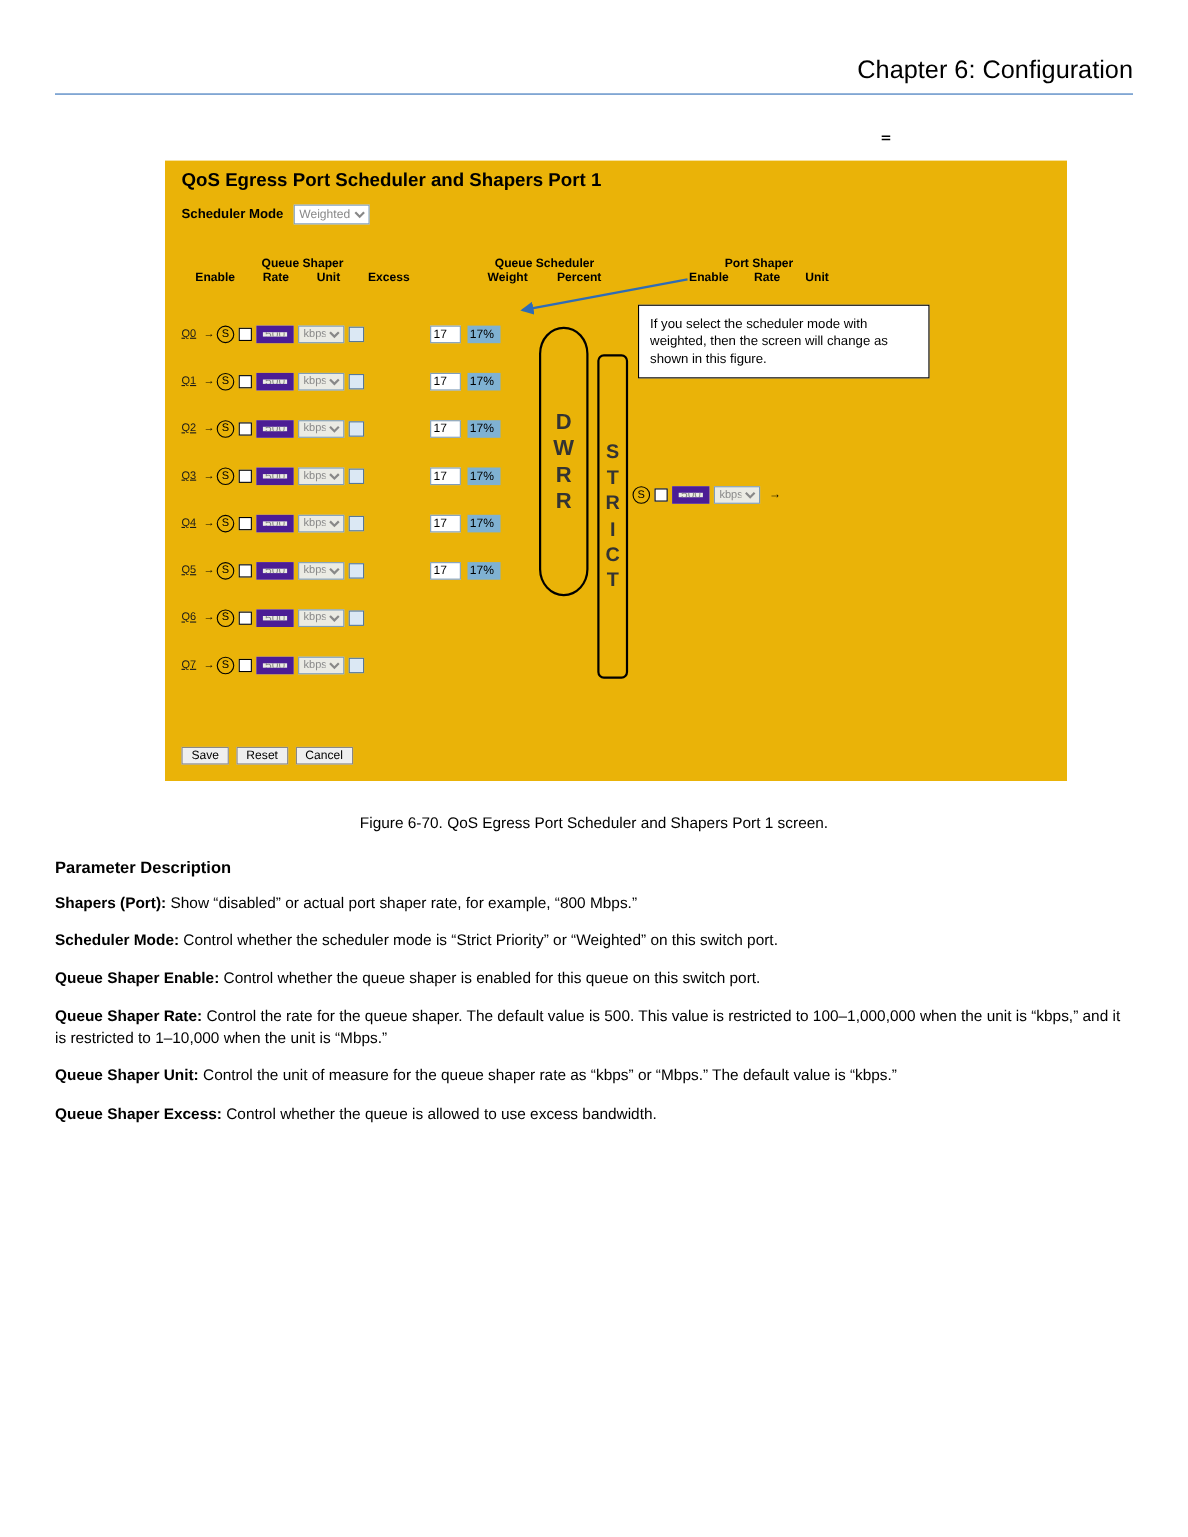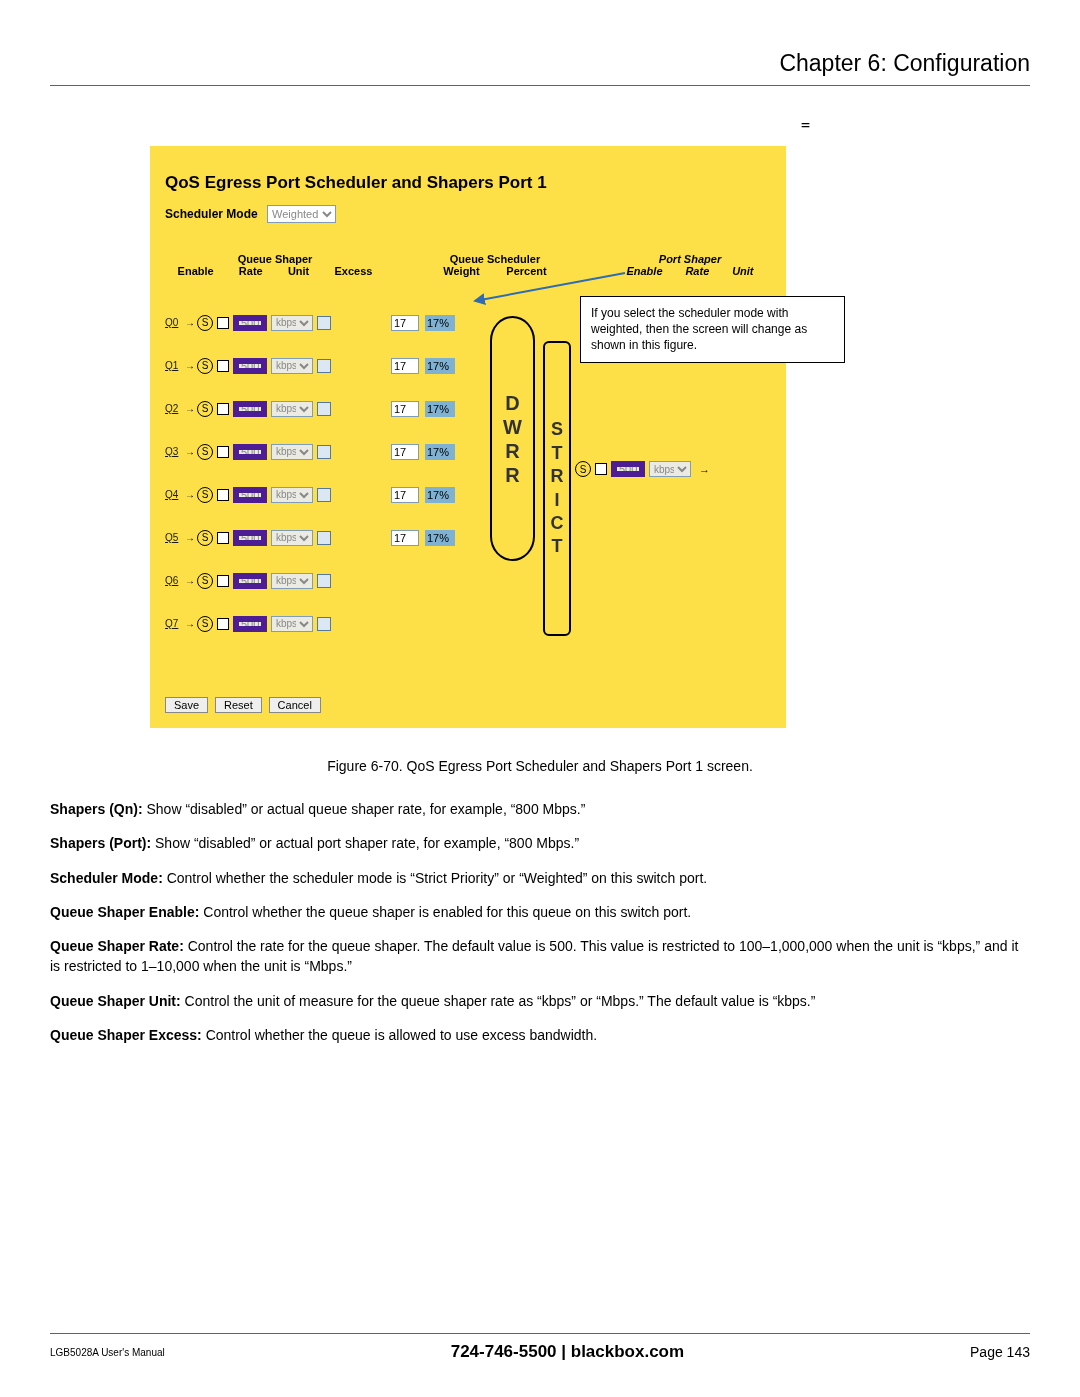--- a/index.html
+++ b/index.html
@@ -34,23 +34,23 @@
   }
   .equals {
     position: absolute;
     right: 220px;
     top: -30px;
     font-size: 15px;
     font-family: monospace;
   }
   
   .ui-panel {
-    width: 636px;
-    background: #fde047;
-    padding: 27px 15px 15px 15px;
+    width: 820px;
+    background: #eab308;
+    padding: 8px 15px 15px 15px;
     position: relative;
   }
   .ui-heading {
     font-family: Arial, sans-serif;
     font-size: 17px;
     font-weight: bold;
     color: #000;
     margin-bottom: 12px;
   }
   .mode-row {
@@ -72,21 +72,21 @@
     font-size: 11px;
     font-weight: bold;
     margin-bottom: 4px;
   }
   .col-headers .group {
     text-align: center;
   }
   .col-headers .sub { display:flex; justify-content:space-around; font-weight:bold; font-size:11px; }
   .hdr-qs { width: 220px; }
   .hdr-sched { width: 130px; margin-left: 45px; }
-  .hdr-port { width: 150px; margin-left: 55px; font-style: italic; }
+  .hdr-port { width: 150px; margin-left: 55px; }
 
   .diagram-body {
     position: relative;
     height: 400px;
   }
   .queue-rows {
     position: absolute;
     left: 0; top: 20px;
     width: 100%;
   }
@@ -469,32 +469,24 @@
         <button>Save</button>
         <button>Reset</button>
         <button>Cancel</button>
       </div>
     </div>
   </div>
 
   <div class="fig-caption">Figure 6-70. QoS Egress Port Scheduler and Shapers Port 1 screen.</div>
 
   <div class="param">
+    <div class="param-head">Parameter Description</div>
     <div id="param-list">
-        <p><b>Shapers (Qn):</b><span> Show “disabled” or actual queue shaper rate, for example, “800 Mbps.”</span></p>
         <p><b>Shapers (Port):</b><span> Show “disabled” or actual port shaper rate, for example, “800 Mbps.”</span></p>
         <p><b>Scheduler Mode:</b><span> Control whether the scheduler mode is “Strict Priority” or “Weighted” on this switch port.</span></p>
         <p><b>Queue Shaper Enable:</b><span> Control whether the queue shaper is enabled for this queue on this switch port.</span></p>
         <p><b>Queue Shaper Rate:</b><span> Control the rate for the queue shaper. The default value is 500. This value is restricted to 100–1,000,000 when the unit is “kbps,” and it is restricted to 1–10,000 when the unit is “Mbps.”</span></p>
         <p><b>Queue Shaper Unit:</b><span> Control the unit of measure for the queue shaper rate as “kbps” or “Mbps.” The default value is “kbps.”</span></p>
         <p><b>Queue Shaper Excess:</b><span> Control whether the queue is allowed to use excess bandwidth.</span></p>
       </div>
   </div>
 
-  <div class="footer">
-    <hr>
-    <div class="footer-row">
-      <span class="footer-left">LGB5028A User's Manual</span>
-      <span class="footer-center">724-746-5500   |   blackbox.com</span>
-      <span>Page 143</span>
-    </div>
-  </div>
 </div>
 
 </body></html>

